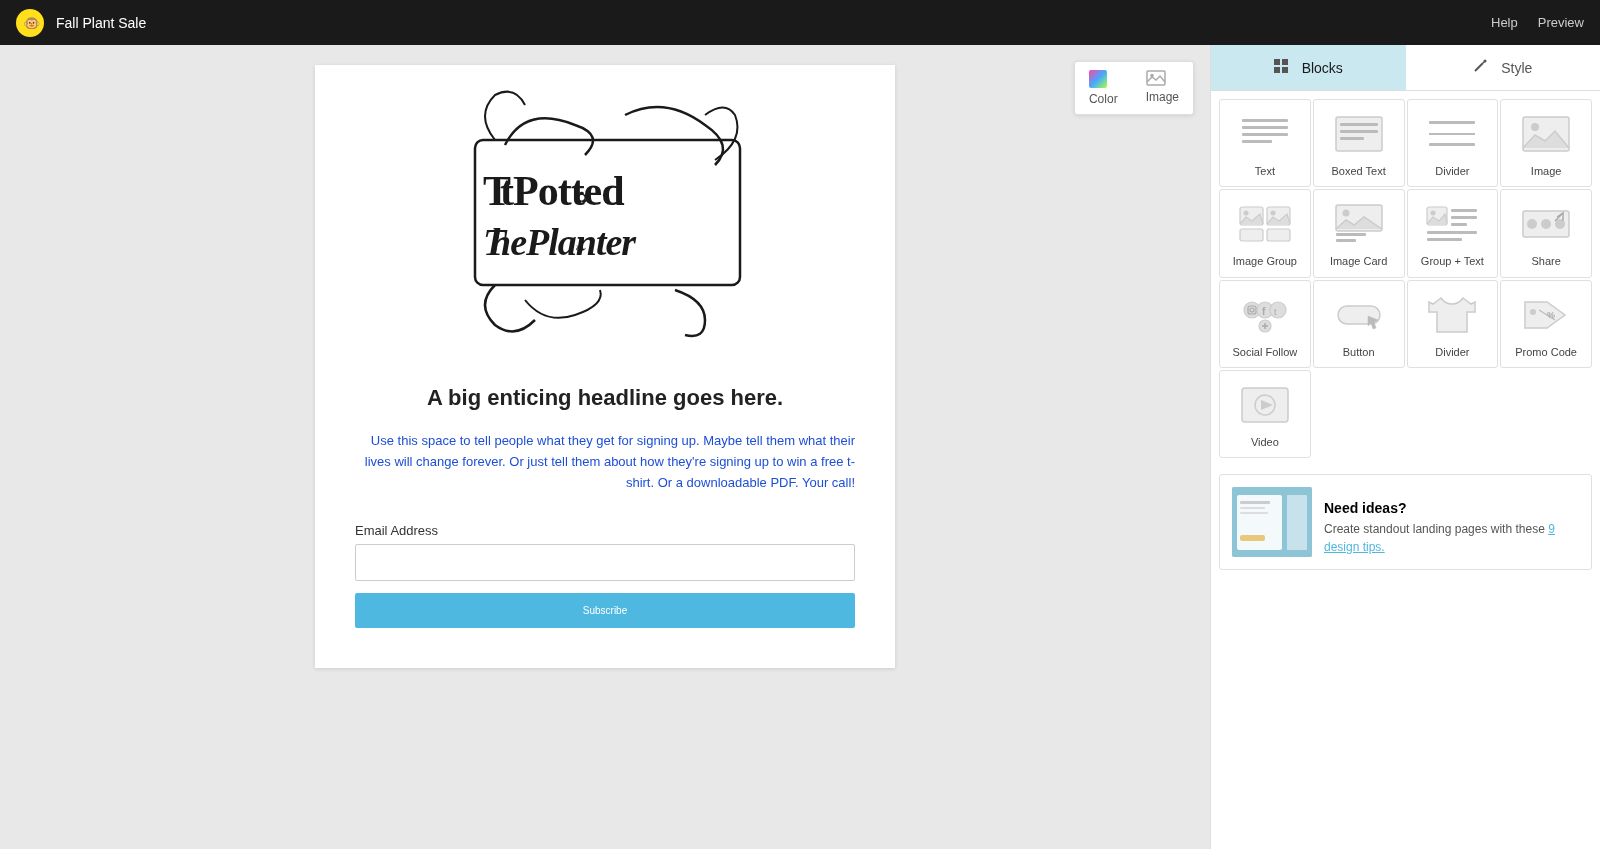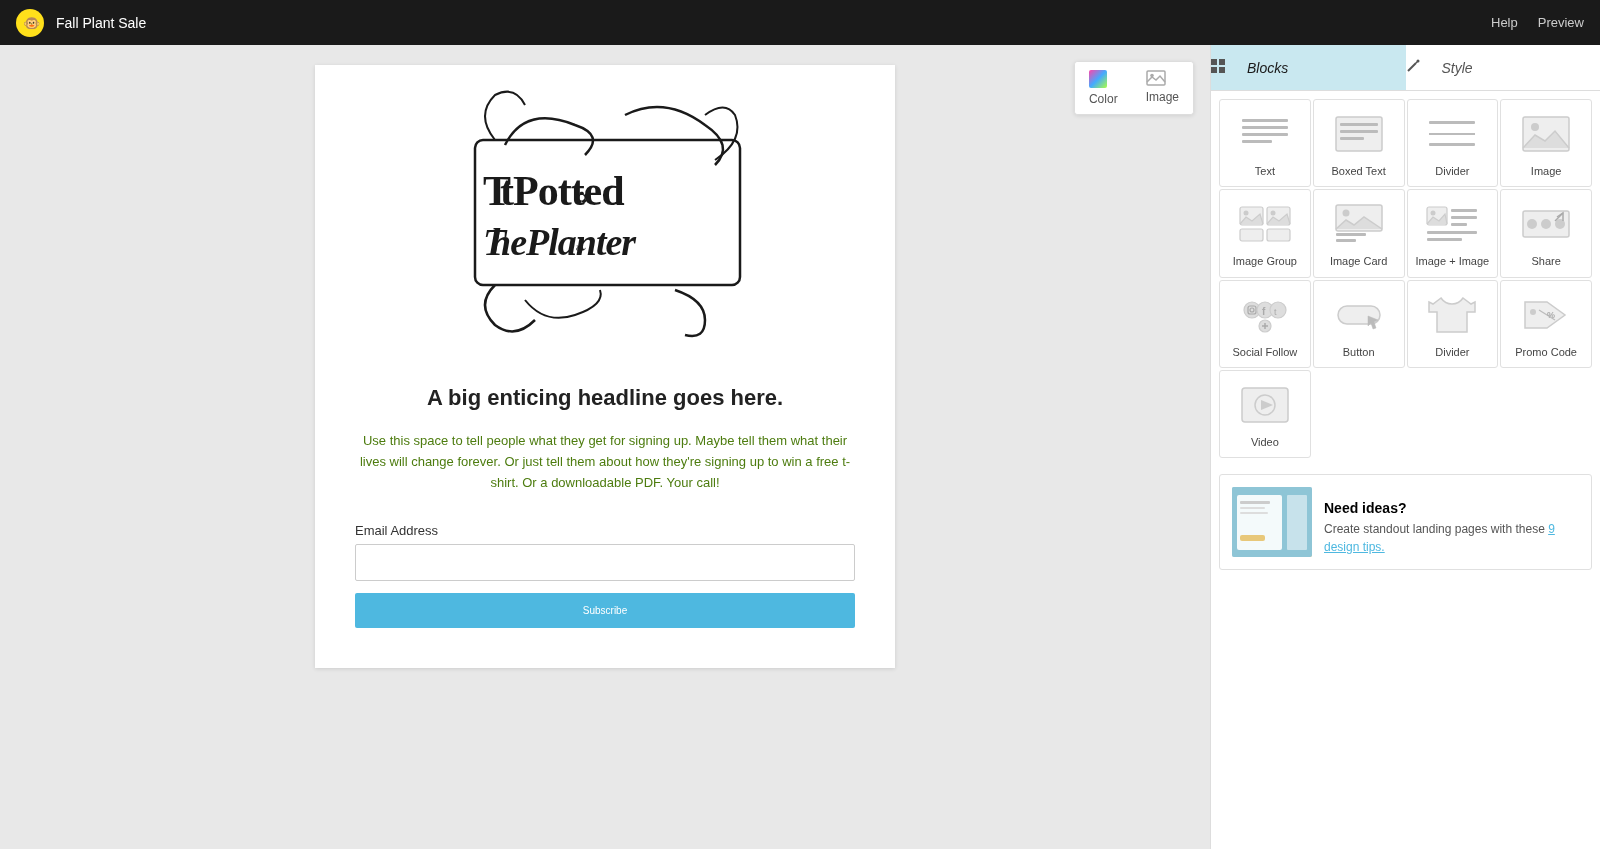--- a/index.html
+++ b/index.html
@@ -82,21 +82,21 @@
       width: 320px;
       height: 260px;
       display: flex;
       align-items: center;
       justify-content: center;
     }
     .logo-svg { width: 100%; height: 100%; }
 
     .email-body { padding: 20px 40px 40px; text-align: center; background: #fff; }
     .email-headline { font-size: 22px; font-weight: 700; margin-bottom: 20px; color: #222; }
-    .email-paragraph { font-size: 13px; line-height: 1.6; color: #4d7c0f; text-align: center; margin-bottom: 30px; }
+    .email-paragraph { font-size: 13px; line-height: 1.6; color: #1d4ed8; text-align: right; margin-bottom: 30px; }
     .email-label { font-size: 13px; color: #333; margin-bottom: 6px; text-align: left; }
     .email-input {
       width: 100%; padding: 10px 12px;
       border: 1px solid #ccc; border-radius: 2px;
       font-size: 13px; margin-bottom: 12px;
       outline: none;
     }
     .email-subscribe {
       width: 100%; padding: 12px;
       background: #4eb8e0; color: #fff;
@@ -121,23 +121,23 @@
       border-bottom: 1px solid #ddd;
     }
     .panel-tab {
       flex: 1;
       padding: 14px 0;
       text-align: center;
       font-size: 14px;
       cursor: pointer;
       display: flex;
       align-items: center;
-      gap: 22px;
+      justify-content: center;
+      gap: 14px;
       color: #555;
-      font-style: italic;
     }
     .panel-tab.active {
       background: #c9e8f0;
       color: #1a1a1a;
       font-weight: 500;
     }
 
     
     .blocks-grid {
       display: grid;
@@ -390,21 +390,21 @@
             <rect x="2" y="4" width="20" height="18" rx="2" fill="#eee" stroke="#ccc" stroke-width="1.2"></rect>
             <circle cx="8" cy="10" r="2.5" fill="#ccc"></circle>
             <polyline points="2,21 8,14 14,18 20,11 22,21" fill="#ddd" stroke="#ccc" stroke-width="1.2"></polyline>
             <rect x="26" y="6" width="26" height="3" rx="1" fill="#bbb"></rect>
             <rect x="26" y="13" width="26" height="3" rx="1" fill="#bbb"></rect>
             <rect x="26" y="20" width="16" height="3" rx="1" fill="#bbb"></rect>
             <rect x="2" y="28" width="50" height="3" rx="1" fill="#bbb"></rect>
             <rect x="2" y="35" width="35" height="3" rx="1" fill="#bbb"></rect>
           </svg>
         </div>
-        <span class="block-label">Image + Image</span>
+        <span class="block-label">Group + Text</span>
       </div>
 
       <div class="block-item">
         <div class="block-icon">
           <svg class="block-svg" viewBox="0 0 54 42">
             <rect x="4" y="8" width="46" height="26" rx="2" fill="#eee" stroke="#ccc" stroke-width="1.5"></rect>
             <circle cx="13" cy="21" r="5" fill="#ccc"></circle>
             <circle cx="27" cy="21" r="5" fill="#ccc"></circle>
             <circle cx="41" cy="21" r="5" fill="#ccc"></circle>
 

